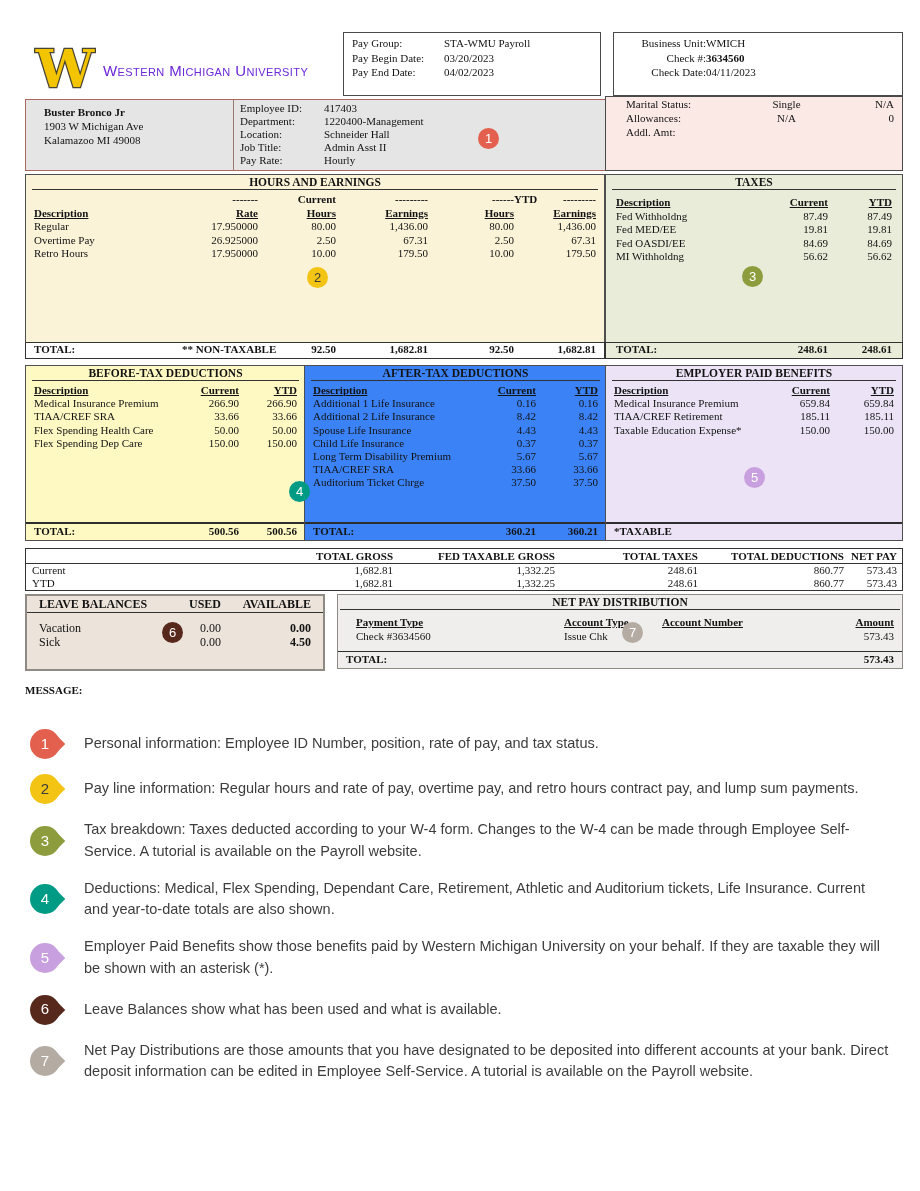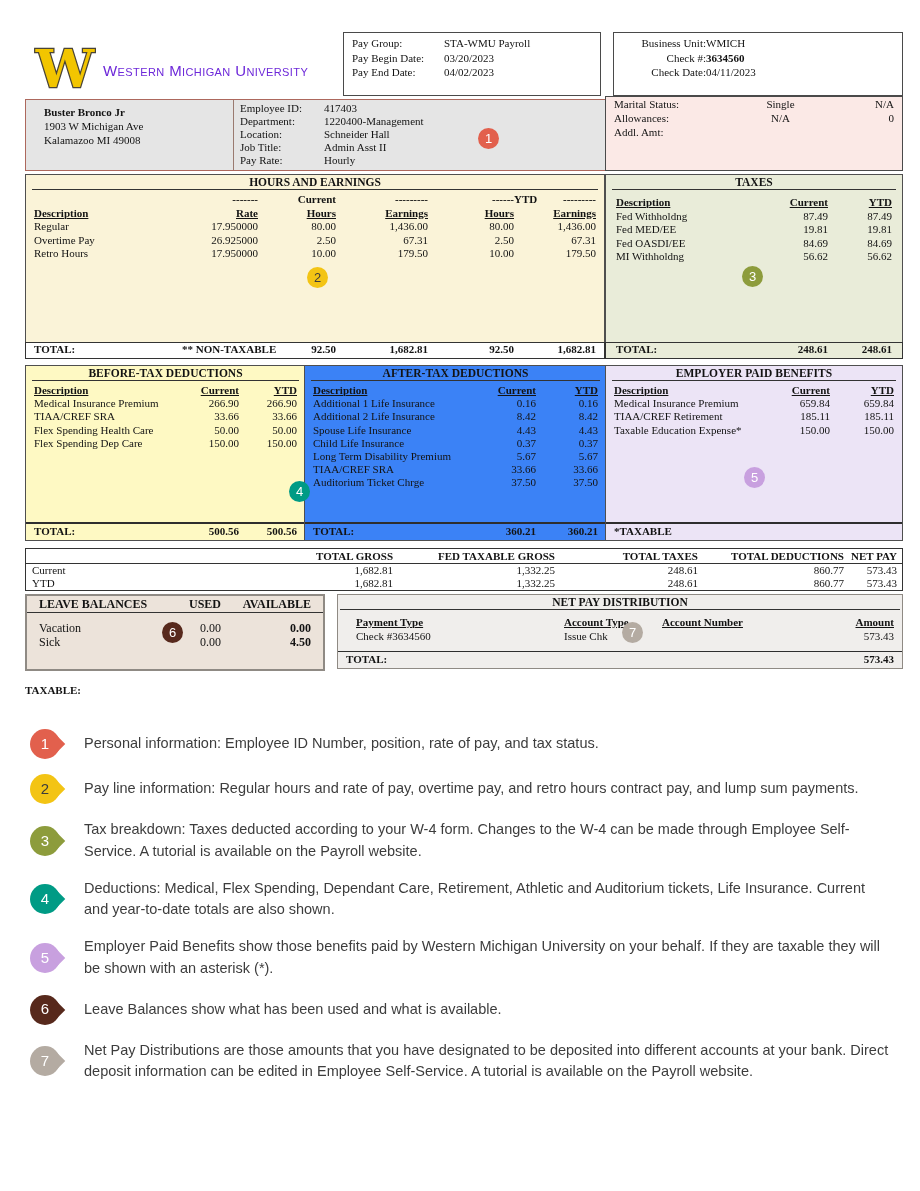--- a/index.html
+++ b/index.html
@@ -29,21 +29,21 @@
   .emp-details { position:absolute; left:214px; top:2px; line-height:13px; }
   .emp-row { display:flex; }
   .emp-label { width:84px; }
 
   #tax-box { position:absolute; left:605px; top:96px; width:296px; height:73px;
              background:#fbe9e6; border:1px solid #4a4a4a; font-size:11px; }
   .tax-head { display:flex; border-bottom:1px solid #4a4a4a; padding:1px 8px 2px; font-weight:bold; }
   .tax-label { width:115px; }
   .tax-fed { flex:1; text-align:center; }
   .tax-mi { width:62px; text-align:right; }
-  .tax-row { display:flex; padding:0 8px; line-height:14px; }
+  .tax-row { display:flex; padding:0 8px; line-height:14px;margin-left:12px; }
 
   
   .sec { position:absolute; border:1px solid #4f4f4f; font-size:11px; }
   .sec-title { text-align:center; font-weight:bold; font-size:11.5px; padding:1px 0;
                border-bottom:1px solid #333; margin:0 6px 3px; }
   .rt { text-align:right; }
   .uh { font-weight:bold; text-decoration:underline; }
   .nowrap { white-space:nowrap; }
 
   
@@ -477,21 +477,21 @@
       <span>Issue Chk</span>
       <span></span>
       <span class="rt">573.43</span>
     </div>
     <div class="np-total">
       <span>TOTAL:</span>
       <span>573.43</span>
     </div>
   </div>
 
-  <div id="message-label">TAXABLE:</div>
+  <div id="message-label">MESSAGE:</div>
 
   <div class="dm dm-1" style="color:#e2604d">
     <span style="color:#ffffff">1</span>
   </div>
   <div class="dm dm-2" style="color:#f3c414">
     <span style="color:#3c3c3c">2</span>
   </div>
   <div class="dm dm-3" style="color:#8d9c3c">
     <span style="color:#ffffff">3</span>
   </div>

